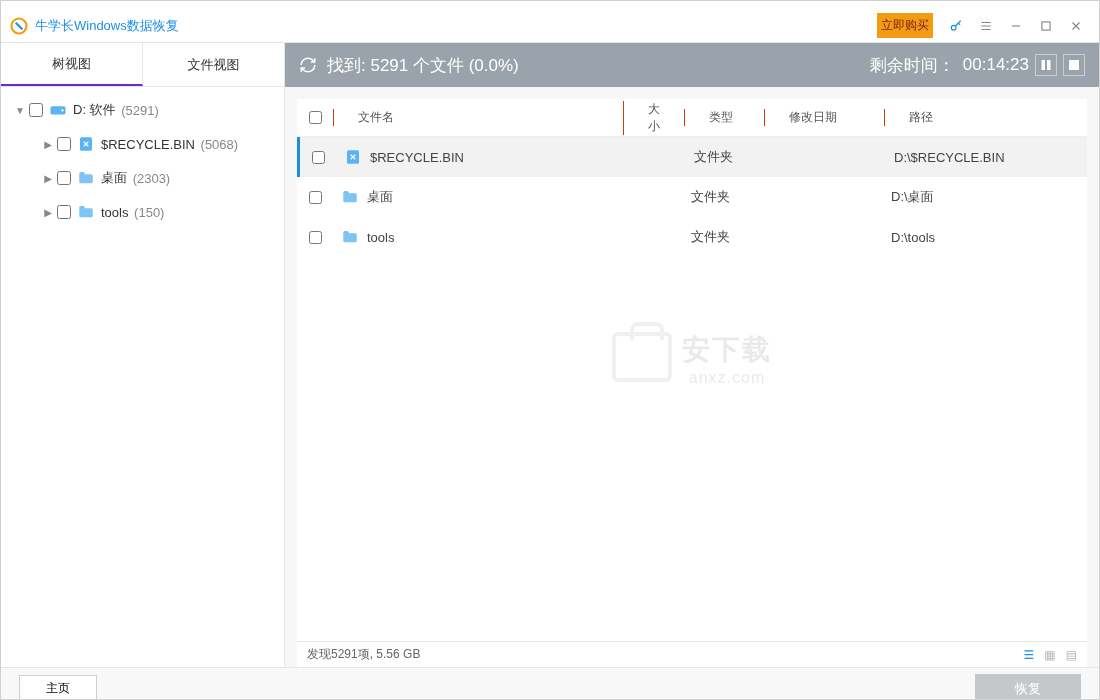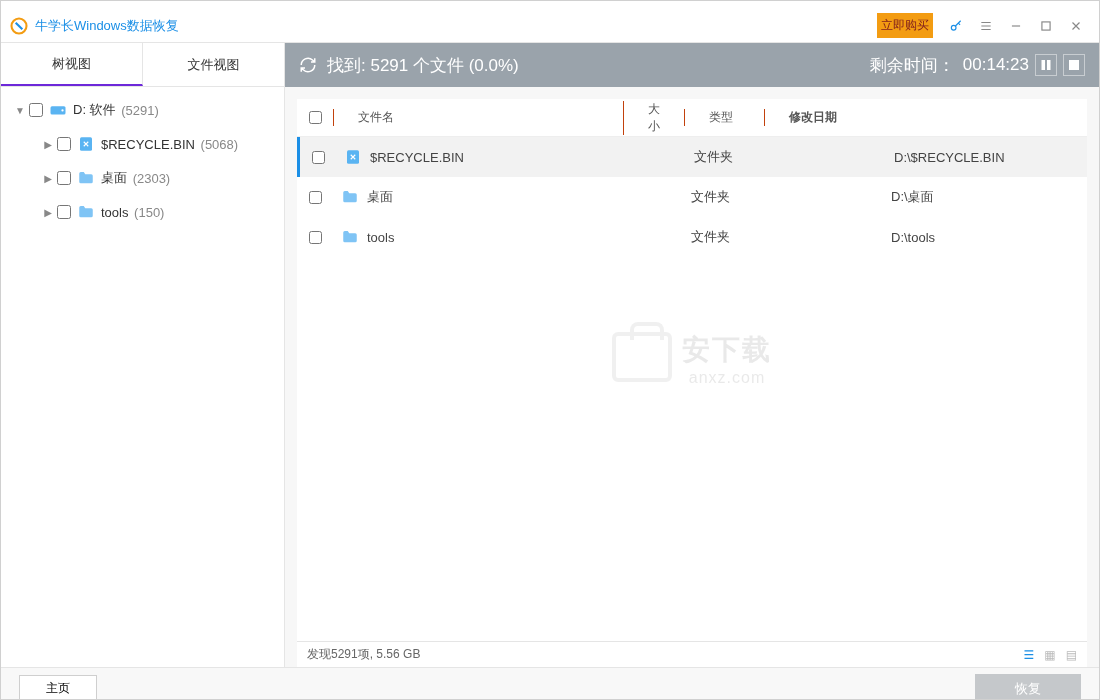--- a/index.html
+++ b/index.html
@@ -42,21 +42,21 @@
 
 
 .table-wrap { background: #fff; flex: 1; display: flex; flex-direction: column; position: relative; }
 .thead { display: flex; height: 38px; align-items: center; font-size: 12px; color: #555; border-bottom: 1px solid #eee; }
 .th { padding: 0 24px; border-left: 1px solid #c2410c; }
 .th:first-of-type { border-left: none; }
 .col-chk { width: 36px; display: flex; justify-content: center; }
 .col-name { flex: 0 0 290px; }
 .col-size { flex: 0 0 60px; }
 .col-type { flex: 0 0 80px; }
-.col-date { flex: 0 0 120px; font-weight: bold; }
+.col-date { flex: 0 0 120px; }
 .col-path { flex: 1; }
 
 .trow { display: flex; height: 40px; align-items: center; font-size: 13px; color: #444; }
 .trow.selected { background: #f2f2f2; border-left: 3px solid #1b8fe6; }
 .trow .cell { padding: 0 8px; }
 .trow .col-name { display: flex; align-items: center; }
 .trow .col-name .tree-icon { margin-right: 8px; }
 
 .watermark { position: absolute; top: 48%; left: 50%; transform: translate(-50%,-50%); opacity: 0.18; color: #888; text-align: center; pointer-events: none; }
 .watermark .bag { width: 60px; height: 50px; border: 4px solid #b0b0b0; border-radius: 6px; margin: 0 auto 4px; position: relative; }
@@ -187,20 +187,21 @@
   <div class="content">
     <div class="table-wrap">
       <div class="thead">
         <div class="col-chk">
             <input type="checkbox" style="">
           </div>
         <div class="th col-name">文件名</div>
         <div class="th col-size">大小</div>
         <div class="th col-type">类型</div>
         <div class="th col-date">修改日期</div>
+        <div class="th col-path">路径</div>
       </div>
 
       <div class="trow selected">
         <div class="col-chk">
             <input type="checkbox" style="">
           </div>
         <div class="cell col-name">
           <svg class="tree-icon" viewBox="0 0 24 24">
               <rect x="4" y="3" width="16" height="18" rx="2" fill="#5ab4f2"></rect>
               <path d="M9 9l3 3-3 3M15 9l-3 3 3 3" stroke="#fff" stroke-width="1.5" fill="none"></path>

